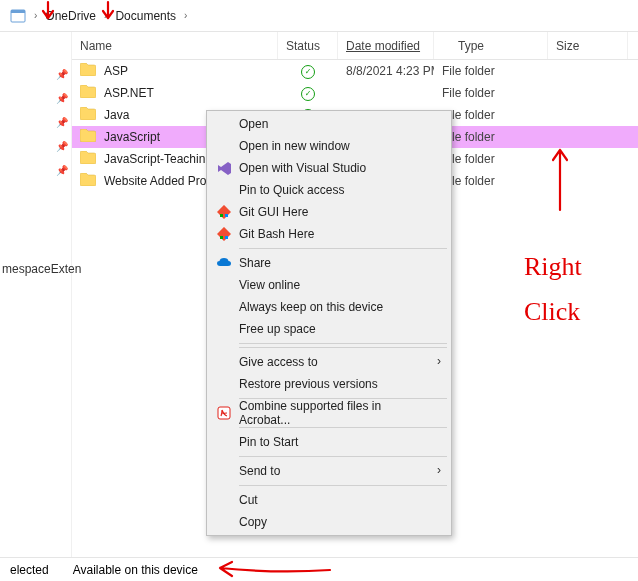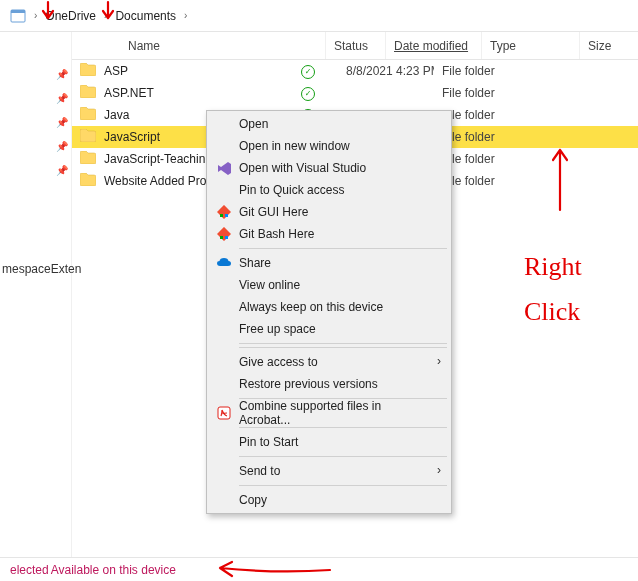--- a/index.html
+++ b/index.html
@@ -14,43 +14,43 @@
 
   
   .main { display: flex; height: calc(100% - 32px - 24px); }
   .nav { width: 72px; border-right: 1px solid #f0f0f0; padding-top: 30px; }
   .pin { color: #999; font-size: 11px; padding: 6px 0 6px 56px; }
   .pin::before { content: "📌"; font-size: 10px; color: #bbb; }
 
   .list { flex: 1; position: relative; }
   .hdr { display: flex; height: 28px; align-items: center; border-bottom: 1px solid #e5e5e5; color: #444; }
   .hdr > div { padding: 0 8px; border-right: 1px solid #f0f0f0; height: 100%; display: flex; align-items: center; }
-  .c-name { width: 206px; padding-left: 8px; margin-left: 48px; }
+  .c-name { width: 206px; padding-left: 8px; }
   .c-status { width: 60px; text-align: right; }
   .c-date { width: 96px; text-decoration: underline; }
-  .c-type { width: 98px; }
+  .c-type { width: 98px; margin-left: 16px; }
   .c-size { width: 80px; }
 
   .rows { }
   .row { display: flex; height: 22px; align-items: center; }
-  .row.sel { background: #fde047; }
+  .row.sel { background: #f0abfc; }
   .row > div { padding: 0 8px; white-space: nowrap; overflow: hidden; gap: 8px; }
   .r-name { width: 206px; display: flex; align-items: center; gap: 6px; }
   .r-status { width: 60px; display: flex; justify-content: center; }
   .r-date { width: 96px; color: #444; }
   .r-type { width: 98px; color: #444; }
   .r-size { width: 80px; }
 
   .folder-ico svg { width: 16px; height: 13px; }
 
   .sync-ok { color: #139e13; font-size: 12px; }
   .sync-ok::before { content: "✓"; border: 1px solid #139e13; border-radius: 50%; width: 12px; height: 12px; display: inline-flex; align-items: center; justify-content: center; font-size: 8px; }
 
   
-  .statusbar { position: absolute; bottom: 0; left: 0; right: 0; height: 24px; border-top: 1px solid #e5e5e5; display: flex; align-items: center; gap: 2px; padding-left: 10px; color: #be185d; }
+  .statusbar { position: absolute; bottom: 0; left: 0; right: 0; height: 24px; border-top: 1px solid #e5e5e5; display: flex; align-items: center; gap: 24px; padding-left: 10px; color: #000000; }
 
   
   .ctx { position: absolute; left: 206px; top: 110px; width: 246px; background: #f0f0f0; border: 1px solid #c0c0c0; box-shadow: 2px 3px 6px rgba(0,0,0,.25); padding: 2px; z-index: 10; }
   .ctx .mi { display: flex; align-items: center; height: 22px; padding: 0 26px 0 30px; position: relative; cursor: default; }
   .ctx .mi.bold { font-weight: 400; }
   .ctx .sep { height: 1px; background: #d0d0d0; margin: 3px 2px 3px 30px; }
   .ctx .ic { position: absolute; left: 6px; top: 2px; width: 18px; height: 18px; display: flex; align-items: center; justify-content: center; font-size: 13px; }
   .ctx .sub::after { content: "›"; position: absolute; right: 8px; top: 3px; color: #333; font-size: 12px; }
 
   
@@ -262,20 +262,23 @@
   <div class="sep"></div>
   <div class="mi">
       <span>Pin to Start</span>
     </div>
   <div class="sep"></div>
   <div class="mi sub">
       <span>Send to</span>
     </div>
   <div class="sep"></div>
   <div class="mi">
+      <span>Cut</span>
+    </div>
+  <div class="mi">
       <span>Copy</span>
     </div>
 
 </div>
 
 <div class="statusbar">
   <span>elected</span>
   <span>Available on this device</span>
 </div>
 

